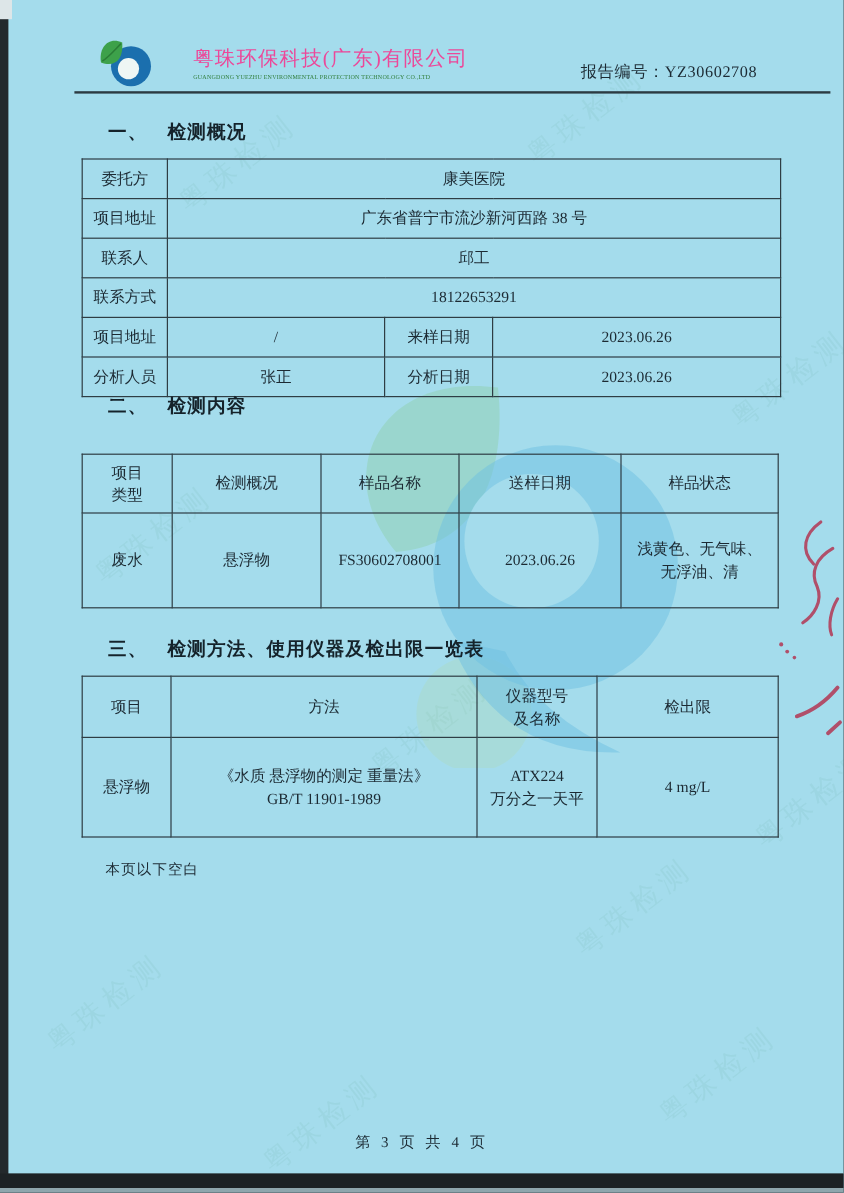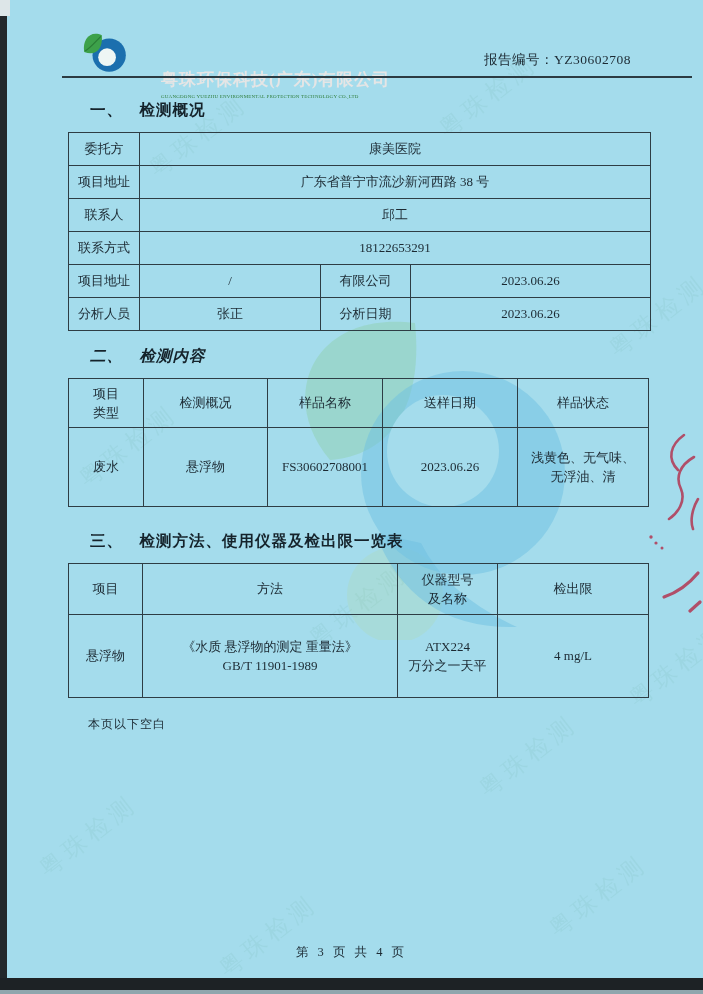--- a/index.html
+++ b/index.html
@@ -12,29 +12,29 @@
   .page{position:absolute;left:7px;top:0;width:696px;height:978px;background:#a4dcec;}
   .corner{position:absolute;left:0;top:0;width:10px;height:16px;background:#dde6e8;}
   .bottom-strip{position:absolute;left:0;top:978px;width:703px;height:12px;background:#1d2225;}
   .bottom-light{position:absolute;left:0;top:990px;width:703px;height:4px;background:#8fa6ad;}
 
   .content{position:absolute;left:0;top:0;width:703px;height:978px;}
 
   
   .logo{position:absolute;left:80px;top:27px;width:50px;height:50px;}
   .company-block{position:absolute;left:161px;top:37px;width:280px;}
-  .company-name{font-size:17px;font-weight:bold;color:#e5e5e5;letter-spacing:1px;white-space:nowrap;margin-top:31px;}
+  .company-name{font-size:17px;font-weight:normal;color:#ec4899;letter-spacing:1px;white-space:nowrap;}
   .company-en{font-size:5px;color:#2f7d3a;letter-spacing:.2px;margin-top:3px;white-space:nowrap;}
   .report-no{position:absolute;left:484px;top:51px;font-size:13.5px;letter-spacing:.5px;white-space:nowrap;}
   .header-rule{position:absolute;left:62px;top:76px;width:630px;height:2px;background:#2c3b42;}
 
   
   .sec-title{position:absolute;left:90px;font-size:15.5px;font-weight:bold;color:#15232b;letter-spacing:1px;white-space:nowrap;}
   #sec1-title{top:100px;}
-  #sec2-title{top:346px;font-style:italic;}
+  #sec2-title{top:328px;}
   #sec3-title{top:531px;}
 
   
   table.t{position:absolute;border-collapse:collapse;table-layout:fixed;background:transparent;}
   table.t td{border:1.6px solid #2e3d44;font-size:13px;text-align:center;vertical-align:middle;padding:1px 4px;color:#1c2a33;}
   .pre{white-space:pre-line;line-height:1.5;}
   #table1{left:68px;top:132px;width:582px;}
   #table1 td{height:30px;border-radius:14px;}
   #table2{left:68px;top:378px;width:580px;}
   #table2 tr.hdr td{height:46px;}
@@ -127,21 +127,21 @@
       <td>联系人</td>
       <td colspan="3">邱工</td>
     </tr>
     <tr>
       <td>联系方式</td>
       <td colspan="3">18122653291</td>
     </tr>
     <tr>
       <td>项目地址</td>
       <td>/</td>
-      <td>有限公司</td>
+      <td>来样日期</td>
       <td>2023.06.26</td>
     </tr>
     <tr>
       <td>分析人员</td>
       <td>张正</td>
       <td>分析日期</td>
       <td>2023.06.26</td>
     </tr>
   </tbody>
     </table>

